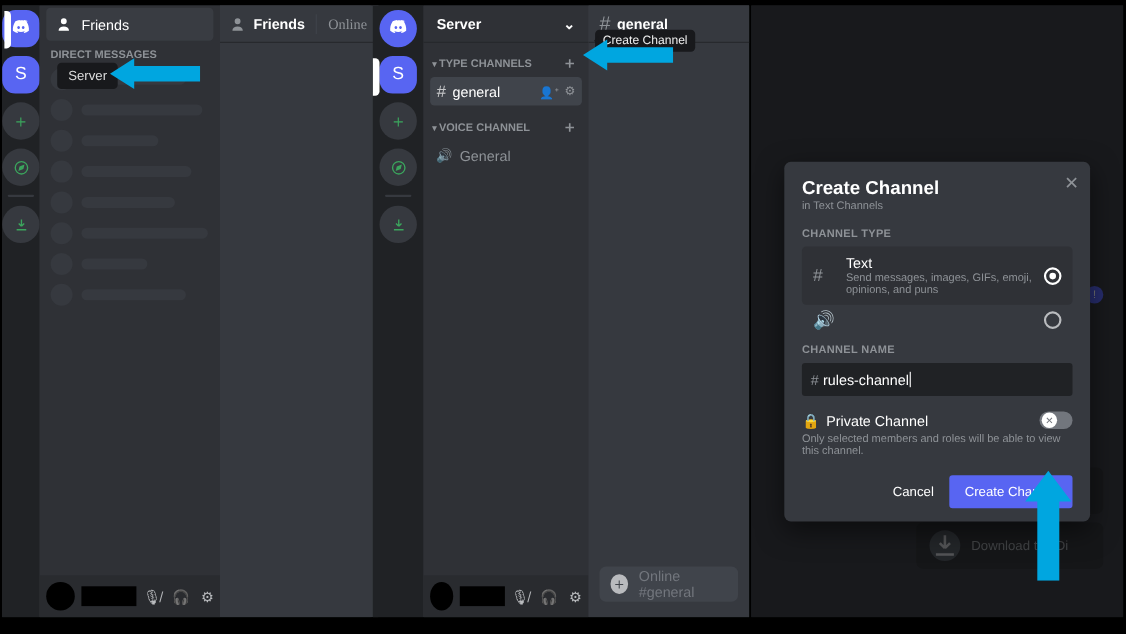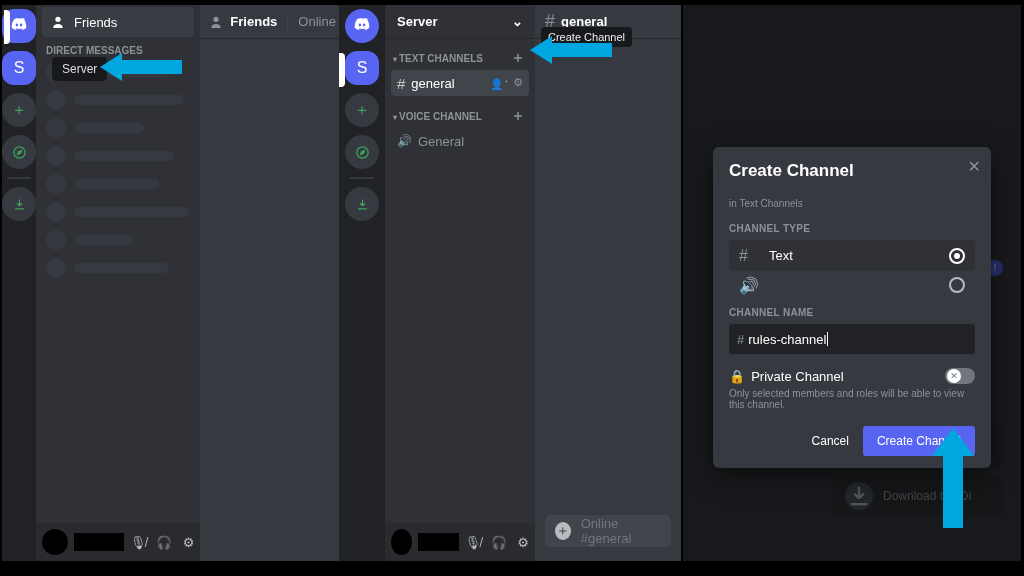--- a/index.html
+++ b/index.html
@@ -29,21 +29,21 @@
   .friends-row{display:flex;align-items:center;gap:8px;height:30px;margin:2px 6px;padding:0 8px;border-radius:4px;background:#393c42;color:#fff;font-size:13px;}
   .context{position:absolute;left:50px;top:52px;background:#18191c;color:#ddd;font-size:12px;padding:5px 10px;border-radius:4px;z-index:5;}
 
   .skel{height:10px;border-radius:6px;background:#36393f;margin:11px 12px;}
   .skel.av{width:20px;height:20px;border-radius:50%;display:inline-block;margin:0;vertical-align:middle;}
   .sk-row{display:flex;align-items:center;gap:8px;padding:4px 10px;}
   .sk-row .bar{flex:0 0 auto;height:10px;border-radius:6px;background:#36393f;}
 
   .topbar{height:34px;background:var(--bg2);display:flex;align-items:center;padding:0 10px;font-size:13px;color:#fff;border-bottom:1px solid #26282c;}
   .topbar .sep{width:1px;height:18px;background:#40444b;margin:0 10px;}
-  .topbar .sub{color:var(--muted);}
+  .topbar .sub{color:var(--muted);font-family:Liberation Serif, serif;}
 
   .shead{height:34px;display:flex;align-items:center;justify-content:space-between;padding:0 12px;font-size:13px;font-weight:600;color:#fff;border-bottom:1px solid #26282c;cursor:pointer;}
   .cat{display:flex;align-items:center;justify-content:space-between;padding:10px 10px 2px 8px;font-size:10px;font-weight:600;color:var(--muted);}
   .cat .plus{cursor:pointer;font-size:14px;color:var(--muted);}
   .chan{display:flex;align-items:center;height:26px;margin:1px 6px;padding:0 6px;border-radius:4px;font-size:13px;color:var(--muted);}
   .chan.sel{background:#40444b;color:#fff;}
   .chan .h{margin-right:6px;opacity:.7;font-size:15px;}
   .chan .ricons{margin-left:auto;display:flex;gap:5px;font-size:11px;color:var(--muted);}
   .tooltip{position:absolute;background:#18191c;color:#eee;font-size:11px;padding:4px 7px;border-radius:4px;white-space:nowrap;z-index:6;}
   .tooltip:after{content:"";position:absolute;left:-5px;top:50%;margin-top:-4px;border:4px solid transparent;border-right-color:#18191c;}
@@ -56,21 +56,21 @@
   .msgbar{position:absolute;left:10px;right:10px;bottom:14px;height:32px;background:var(--bg3);border-radius:6px;display:flex;align-items:center;padding:0 10px;color:var(--muted2);font-size:13px;}
   .msgbar .plus{width:18px;height:18px;border-radius:50%;background:#b9bbbe;color:var(--bg3);display:flex;align-items:center;justify-content:center;font-size:14px;margin-right:10px;}
 
   
   .hint{position:absolute;display:flex;align-items:center;gap:10px;color:var(--muted);font-size:12px;}
   .hint .circ{width:28px;height:28px;border-radius:50%;background:#4f545c;}
 
   .scrim{position:absolute;inset:0;background:rgba(0,0,0,.55);}
   .modal{position:absolute;left:30px;right:30px;top:142px;background:#36393f;border-radius:6px;padding:14px 16px 12px;box-shadow:0 8px 24px rgba(0,0,0,.5);}
   .modal h2{margin:0;font-size:17px;color:#fff;font-weight:700;}
-  .modal .where{font-size:10px;color:var(--muted);margin-top:17px;}
+  .modal .where{font-size:10px;color:var(--muted);margin-top:1px;}
   .modal .close{position:absolute;right:10px;top:10px;color:var(--muted);font-size:16px;cursor:pointer;}
   .mlabel{font-size:10px;font-weight:700;color:var(--muted);margin:14px 0 6px;letter-spacing:.3px;}
   .opt{background:#2f3136;border-radius:4px;padding:8px 36px 8px 40px;position:relative;margin-bottom:6px;cursor:pointer;}
   .opt .oic{position:absolute;left:10px;top:50%;transform:translateY(-50%);color:var(--muted);font-size:16px;}
   .opt .ot{color:#fff;font-size:13px;}
   .opt .od{color:var(--muted);font-size:10px;}
   .radio{position:absolute;right:10px;top:50%;transform:translateY(-50%);width:16px;height:16px;border:2px solid #b9bbbe;border-radius:50%;}
   .radio.on{border-color:#fff;}
   .radio.on:after{content:"";position:absolute;inset:3px;border-radius:50%;background:#fff;}
   .txtin{background:#202225;border-radius:3px;height:30px;display:flex;align-items:center;padding:0 8px;color:#fff;font-size:13px;}
@@ -206,21 +206,21 @@
           </svg>
       </div>
     </div>
 
     <div class="col" style="width:150px;flex:0 0 150px;">
       <div class="shead">
         <span>Server</span>
         <span>⌄</span>
       </div>
       <div class="cat">
-        <span><span style="font-size:8px;margin-right:2px;">▾</span><span>TEXT CHANNELS</span></span>
+        <span><span style="font-size:8px;margin-right:2px;">▾</span><span>TYPE CHANNELS</span></span>
         <span class="plus">＋</span>
       </div>
       <div class="chan sel">
         <span class="h">#</span>
         <span>general</span>
         <span class="ricons">
           <span>👤⁺</span>
           <span>⚙</span>
         </span>
       </div>
@@ -286,20 +286,21 @@
 
     <div class="modal">
       <span class="close">✕</span>
       <h2>Create Channel</h2>
       <div class="where">in Text Channels</div>
 
       <div class="mlabel">CHANNEL TYPE</div>
       <div class="opt">
         <span class="oic">#</span>
         <div class="ot">Text</div>
+        <div class="od">Send messages, images, GIFs, emoji, opinions, and puns</div>
         <span class="radio on"></span>
       </div>
       <div class="opt" style="background:transparent;">
         <span class="oic">🔊</span>
         <span class="radio"></span>
       </div>
 
       <div class="mlabel">CHANNEL NAME</div>
       <div class="txtin">
         <span class="hash">#</span>

